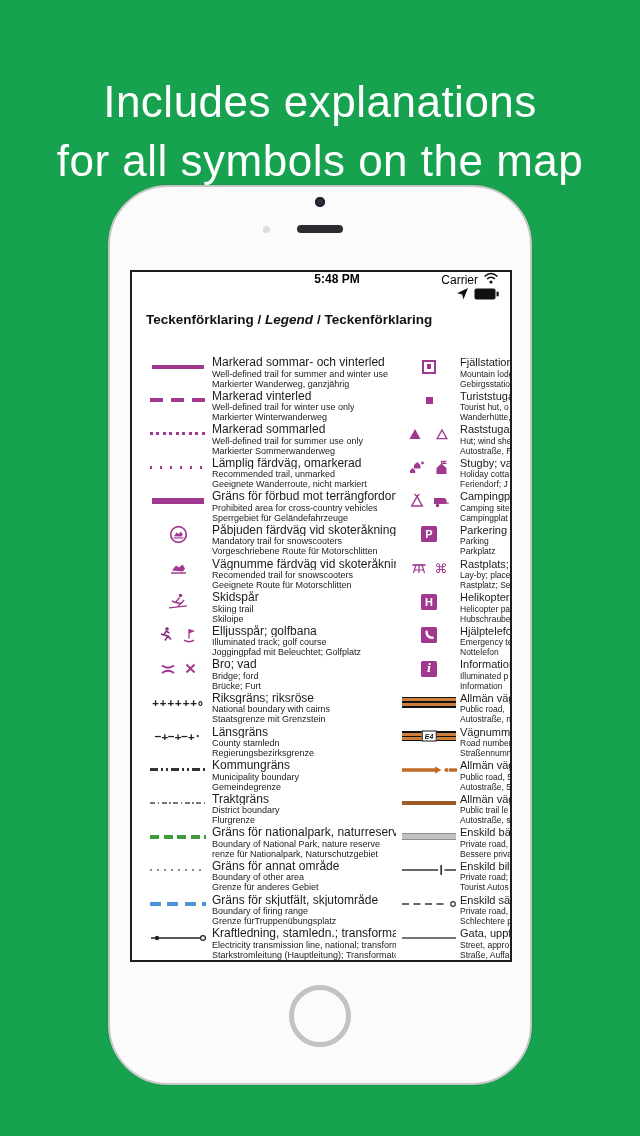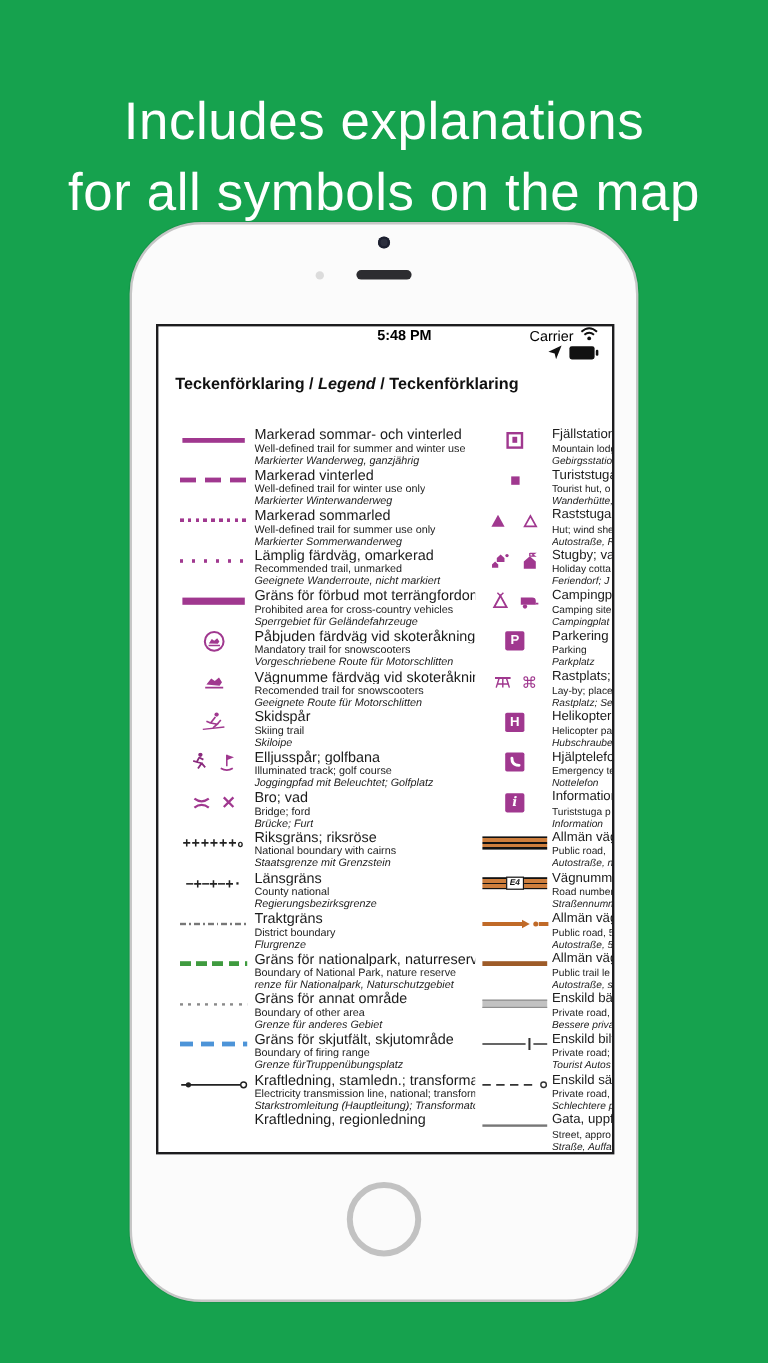--- a/index.html
+++ b/index.html
@@ -32,21 +32,21 @@
   
   .col{position:absolute;top:84px;}
   .col-left{left:14px;width:250px;}
   .col-right{left:268px;width:114px;}
   .legend-row{height:33.6px;display:flex;align-items:flex-start;}
   .sym{width:64px;min-width:64px;height:19px;display:flex;align-items:center;justify-content:center;gap:8px;margin-top:1px;}
   .col-right .sym{width:58px;min-width:58px;}
   .txt{padding-left:2px;overflow:hidden;}
   .t1{font-size:12px;line-height:12.5px;color:#1b1b1b;white-space:nowrap;overflow:hidden;}
   .t2{font-size:9px;line-height:10px;color:#222;white-space:nowrap;overflow:hidden;}
-  .t3{font-size:9px;line-height:10px;color:#222;white-space:nowrap;overflow:hidden;font-style:italic;}
+  .t3{font-size:9px;line-height:10px;color:#222;white-space:nowrap;overflow:hidden;}
   .col-right .t1{font-size:11px;}
   .col-right .t2,.col-right .t3{font-size:8.5px;}
   
   :root{--mag:#a0388f;--grn:#3f9b3f;--blu:#4d94d8;--orng:#cd7e3d;--brown:#9d5b28;}
   .ln{display:block;}
   .l-solid{width:52px;height:4px;background:var(--mag);}
   .l-dash{width:56px;height:4px;background:repeating-linear-gradient(90deg,var(--mag) 0 13px,transparent 13px 21px);}
   .l-dots{width:56px;height:3.5px;background:repeating-linear-gradient(90deg,var(--mag) 0 3px,transparent 3px 6.5px);}
   .l-sparse{width:56px;height:3px;background:repeating-linear-gradient(90deg,var(--mag) 0 2.5px,transparent 2.5px 10px);}
   .l-thick{width:52px;height:6px;background:var(--mag);}
@@ -257,22 +257,32 @@
               <div class="t2">National boundary with cairns</div>
               <div class="t3">Staatsgrenze mit Grenzstein</div>
             </div>
           </div>
           <div class="legend-row">
             <div class="sym">
               <span class="t-cross" style="letter-spacing:0">−+−+−+·</span>
             </div>
             <div class="txt">
               <div class="t1">Länsgräns</div>
-              <div class="t2">County national</div>
+              <div class="t2">County stamledn</div>
               <div class="t3">Regierungsbezirksgrenze</div>
+            </div>
+          </div>
+          <div class="legend-row">
+            <div class="sym">
+              <i class="ln l-muni"></i>
+            </div>
+            <div class="txt">
+              <div class="t1">Kommungräns</div>
+              <div class="t2">Municipality boundary</div>
+              <div class="t3">Gemeindegrenze</div>
             </div>
           </div>
           <div class="legend-row">
             <div class="sym">
               <i class="ln l-trakt"></i>
             </div>
             <div class="txt">
               <div class="t1">Traktgräns</div>
               <div class="t2">District boundary</div>
               <div class="t3">Flurgrenze</div>
@@ -448,21 +458,21 @@
               <div class="t2">Emergency te</div>
               <div class="t3">Nottelefon</div>
             </div>
           </div>
           <div class="legend-row">
             <div class="sym">
               <span class="sign ser">i</span>
             </div>
             <div class="txt">
               <div class="t1">Information</div>
-              <div class="t2">Turiststuga p</div>
+              <div class="t2">Illuminated p</div>
               <div class="t3">Information</div>
             </div>
           </div>
           <div class="legend-row">
             <div class="sym">
               <i class="ln l-road"></i>
             </div>
             <div class="txt">
               <div class="t1">Allmän väg</div>
               <div class="t2">Public road,</div>

